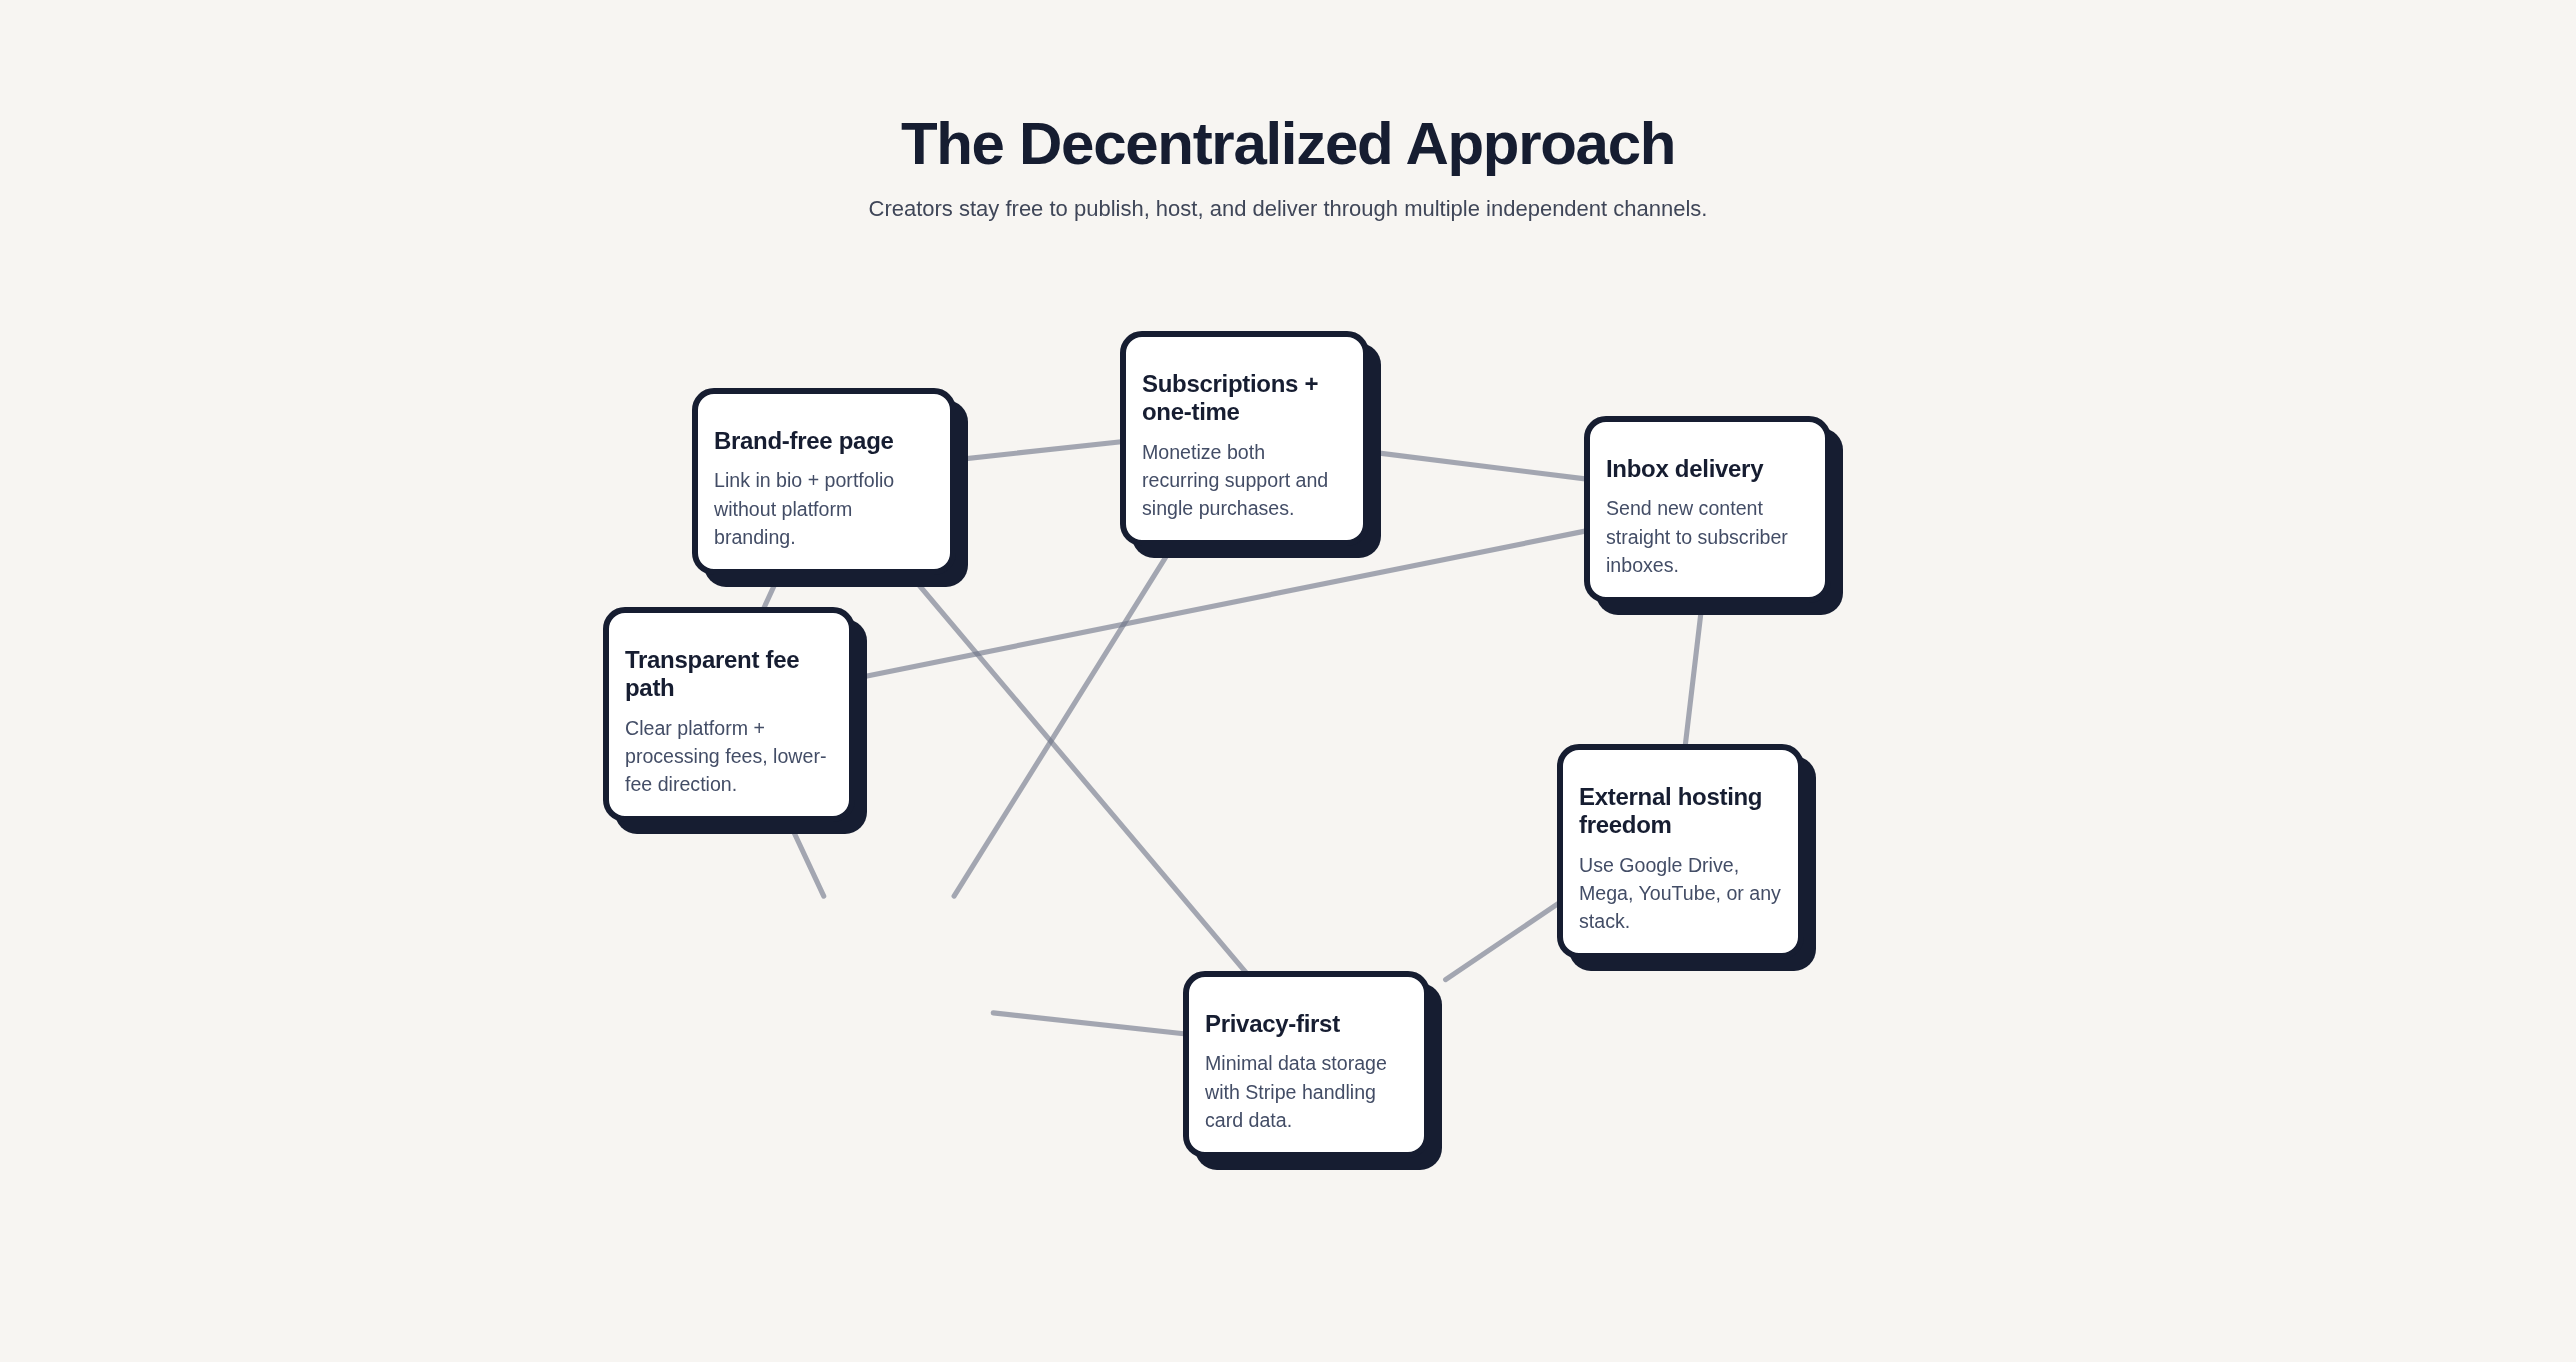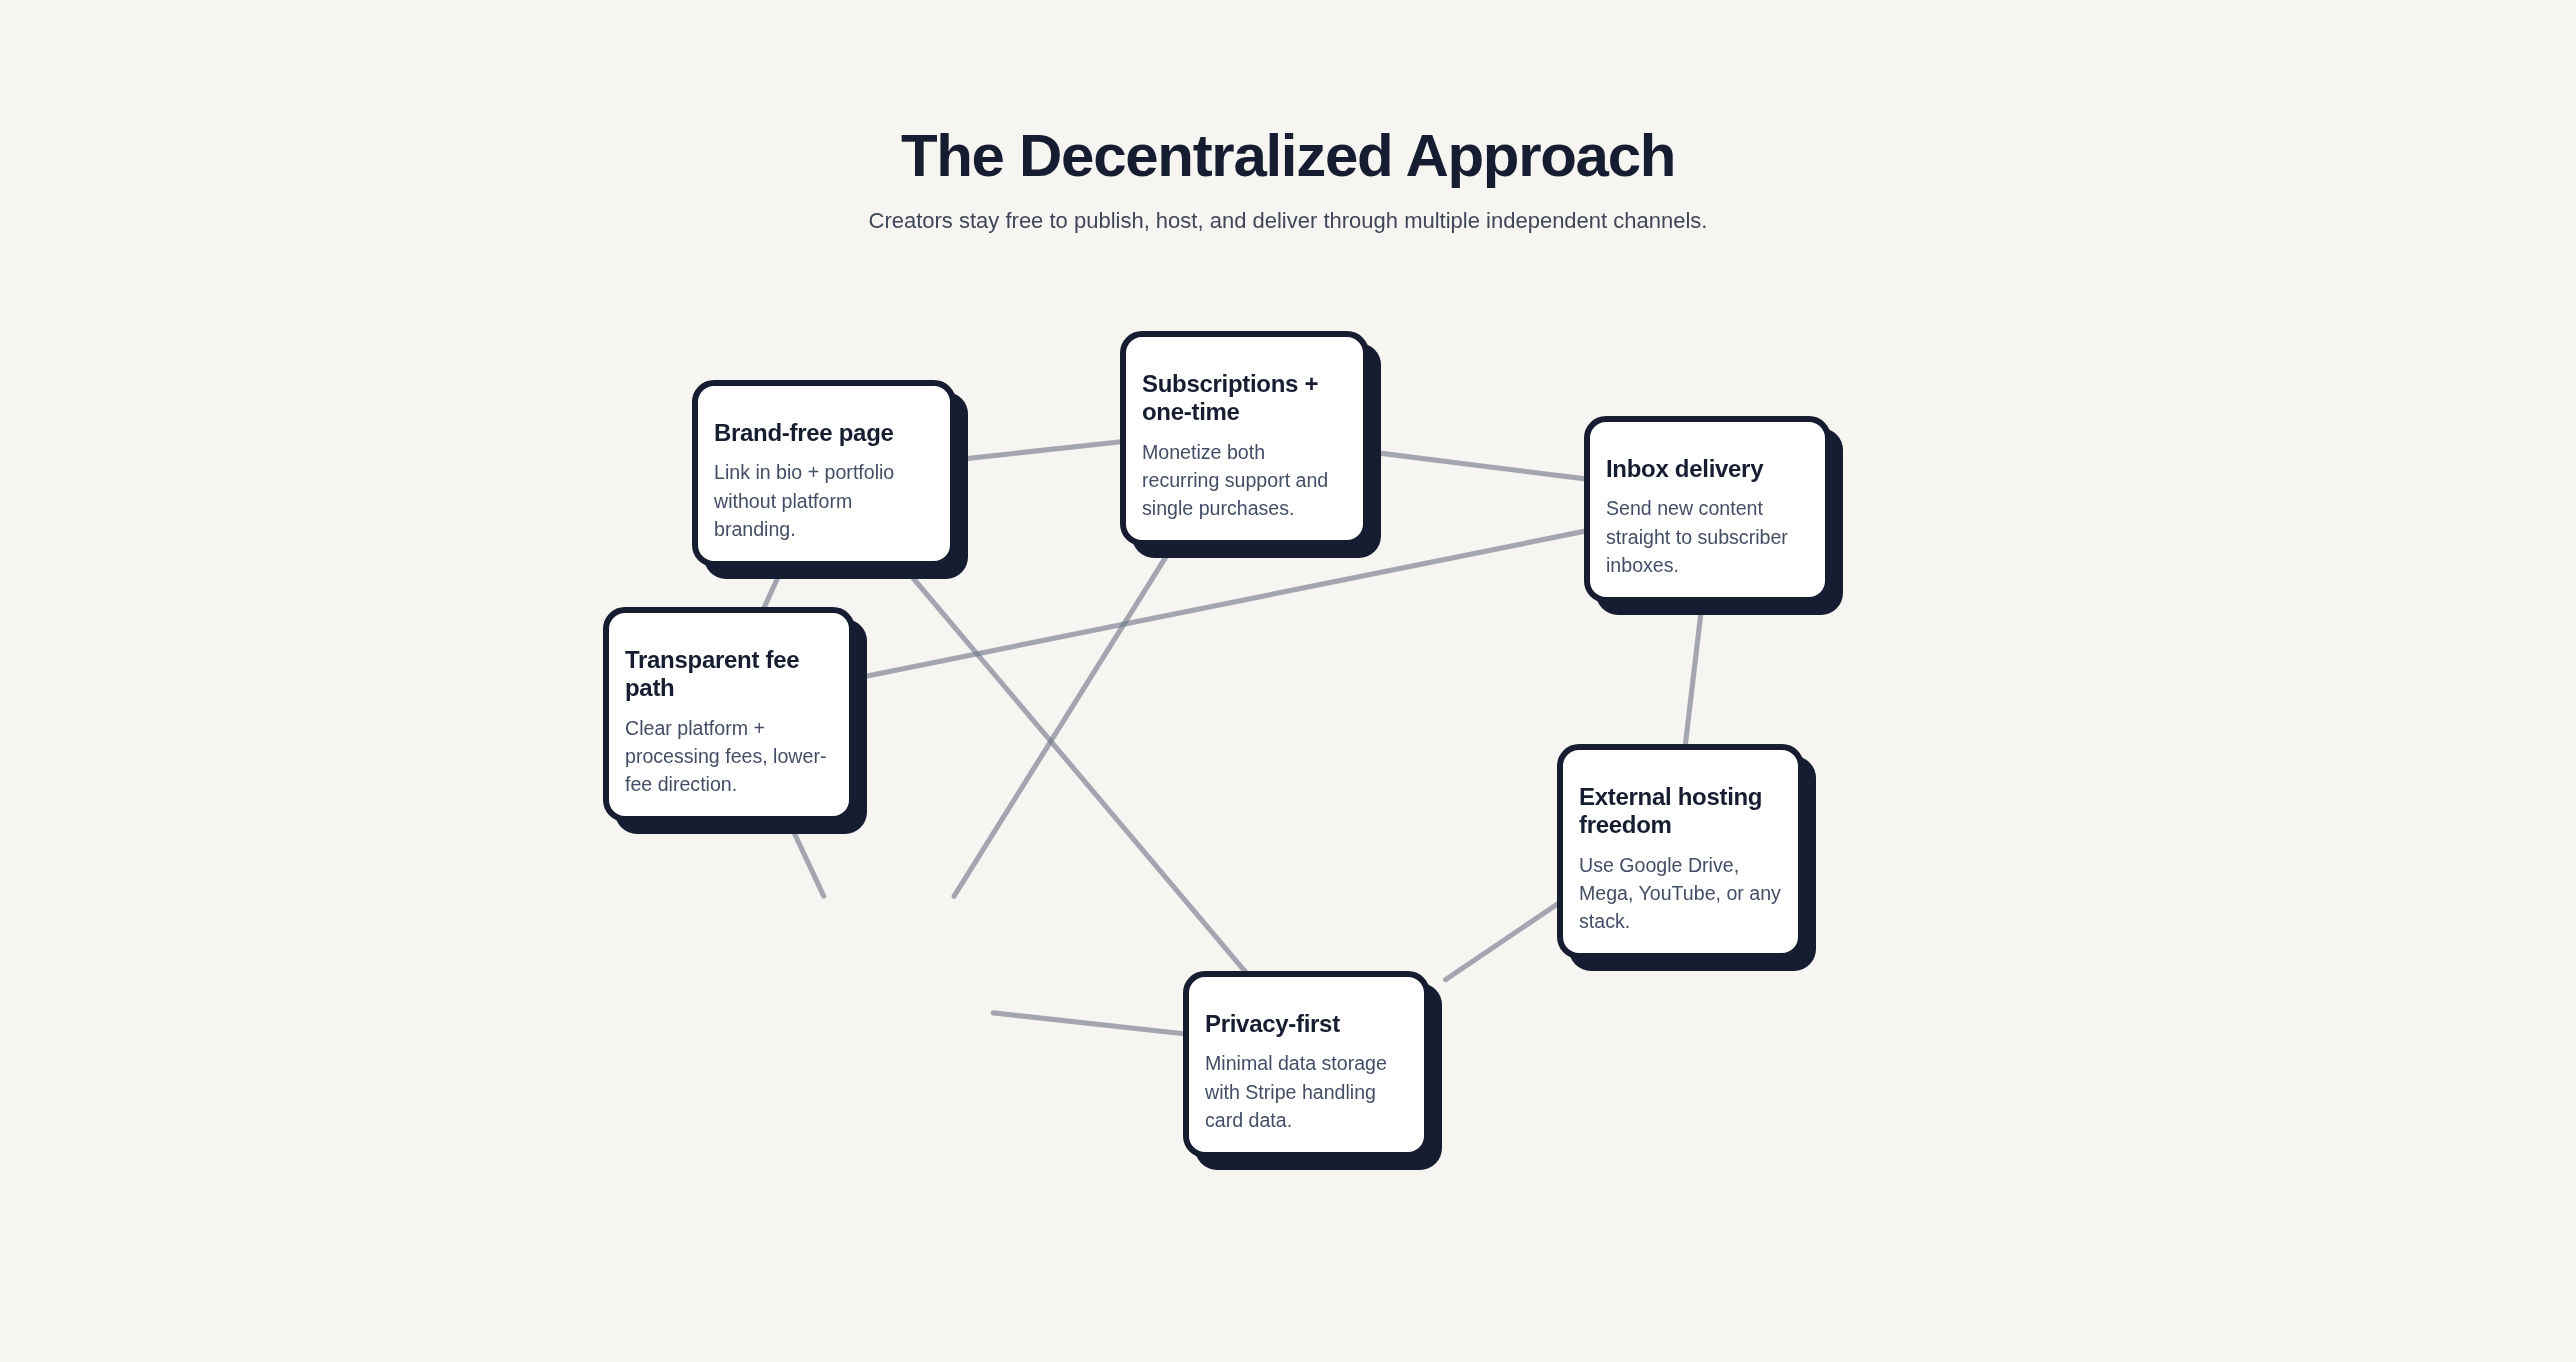--- a/index.html
+++ b/index.html
@@ -9,21 +9,21 @@
     --wire:#707689;
   }
   html,body{margin:0;padding:0;background:var(--bg);}
   #canvas{
     position:relative;
     width:2576px;height:1363px;
     overflow:hidden;
     background:var(--bg);
     font-family:"Liberation Sans", sans-serif;
   }
-  header{position:absolute;top:12px;left:0;width:100%;text-align:center;z-index:3;}
+  header{position:absolute;top:0;left:0;width:100%;text-align:center;z-index:3;}
   h1.page-title{
     margin:109px 0 0 0;
     font-size:60px;line-height:1.15;
     font-weight:800;letter-spacing:-1.3px;
     color:var(--ink);
   }
   p.page-subtitle{
     margin:17px 0 4px 0;
     font-size:22px;line-height:1.3;
     color:#3f4658;
@@ -73,21 +73,21 @@
     <line x1="1052" y1="655" x2="1468" y2="1148"></line>
     <line x1="1596" y1="529" x2="1868" y2="563"></line>
     <line x1="1391" y1="618" x2="1120" y2="1052"></line>
     <line x1="996" y1="798" x2="1868" y2="622"></line>
     <line x1="918" y1="947" x2="967" y2="1052"></line>
     <line x1="2001" y1="683" x2="1978" y2="878"></line>
     <line x1="1836" y1="1056" x2="1697" y2="1150"></line>
     <line x1="1166" y1="1189" x2="1395" y2="1214"></line>
   </svg>
 
-  <div class="node" style="left:692px;top:380px;width:264px;min-height:175px">
+  <div class="node" style="left:692px;top:388px;width:264px;min-height:175px">
     <h3 class="node-title">Brand-free page</h3>
     <p class="node-body">Link in bio + portfolio without platform branding.</p>
   </div>
 
   <div class="node" style="left:1120px;top:331px;width:249px;min-height:201px">
     <h3 class="node-title">Subscriptions +
 one-time</h3>
     <p class="node-body">Monetize both recurring support and single purchases.</p>
   </div>
 

